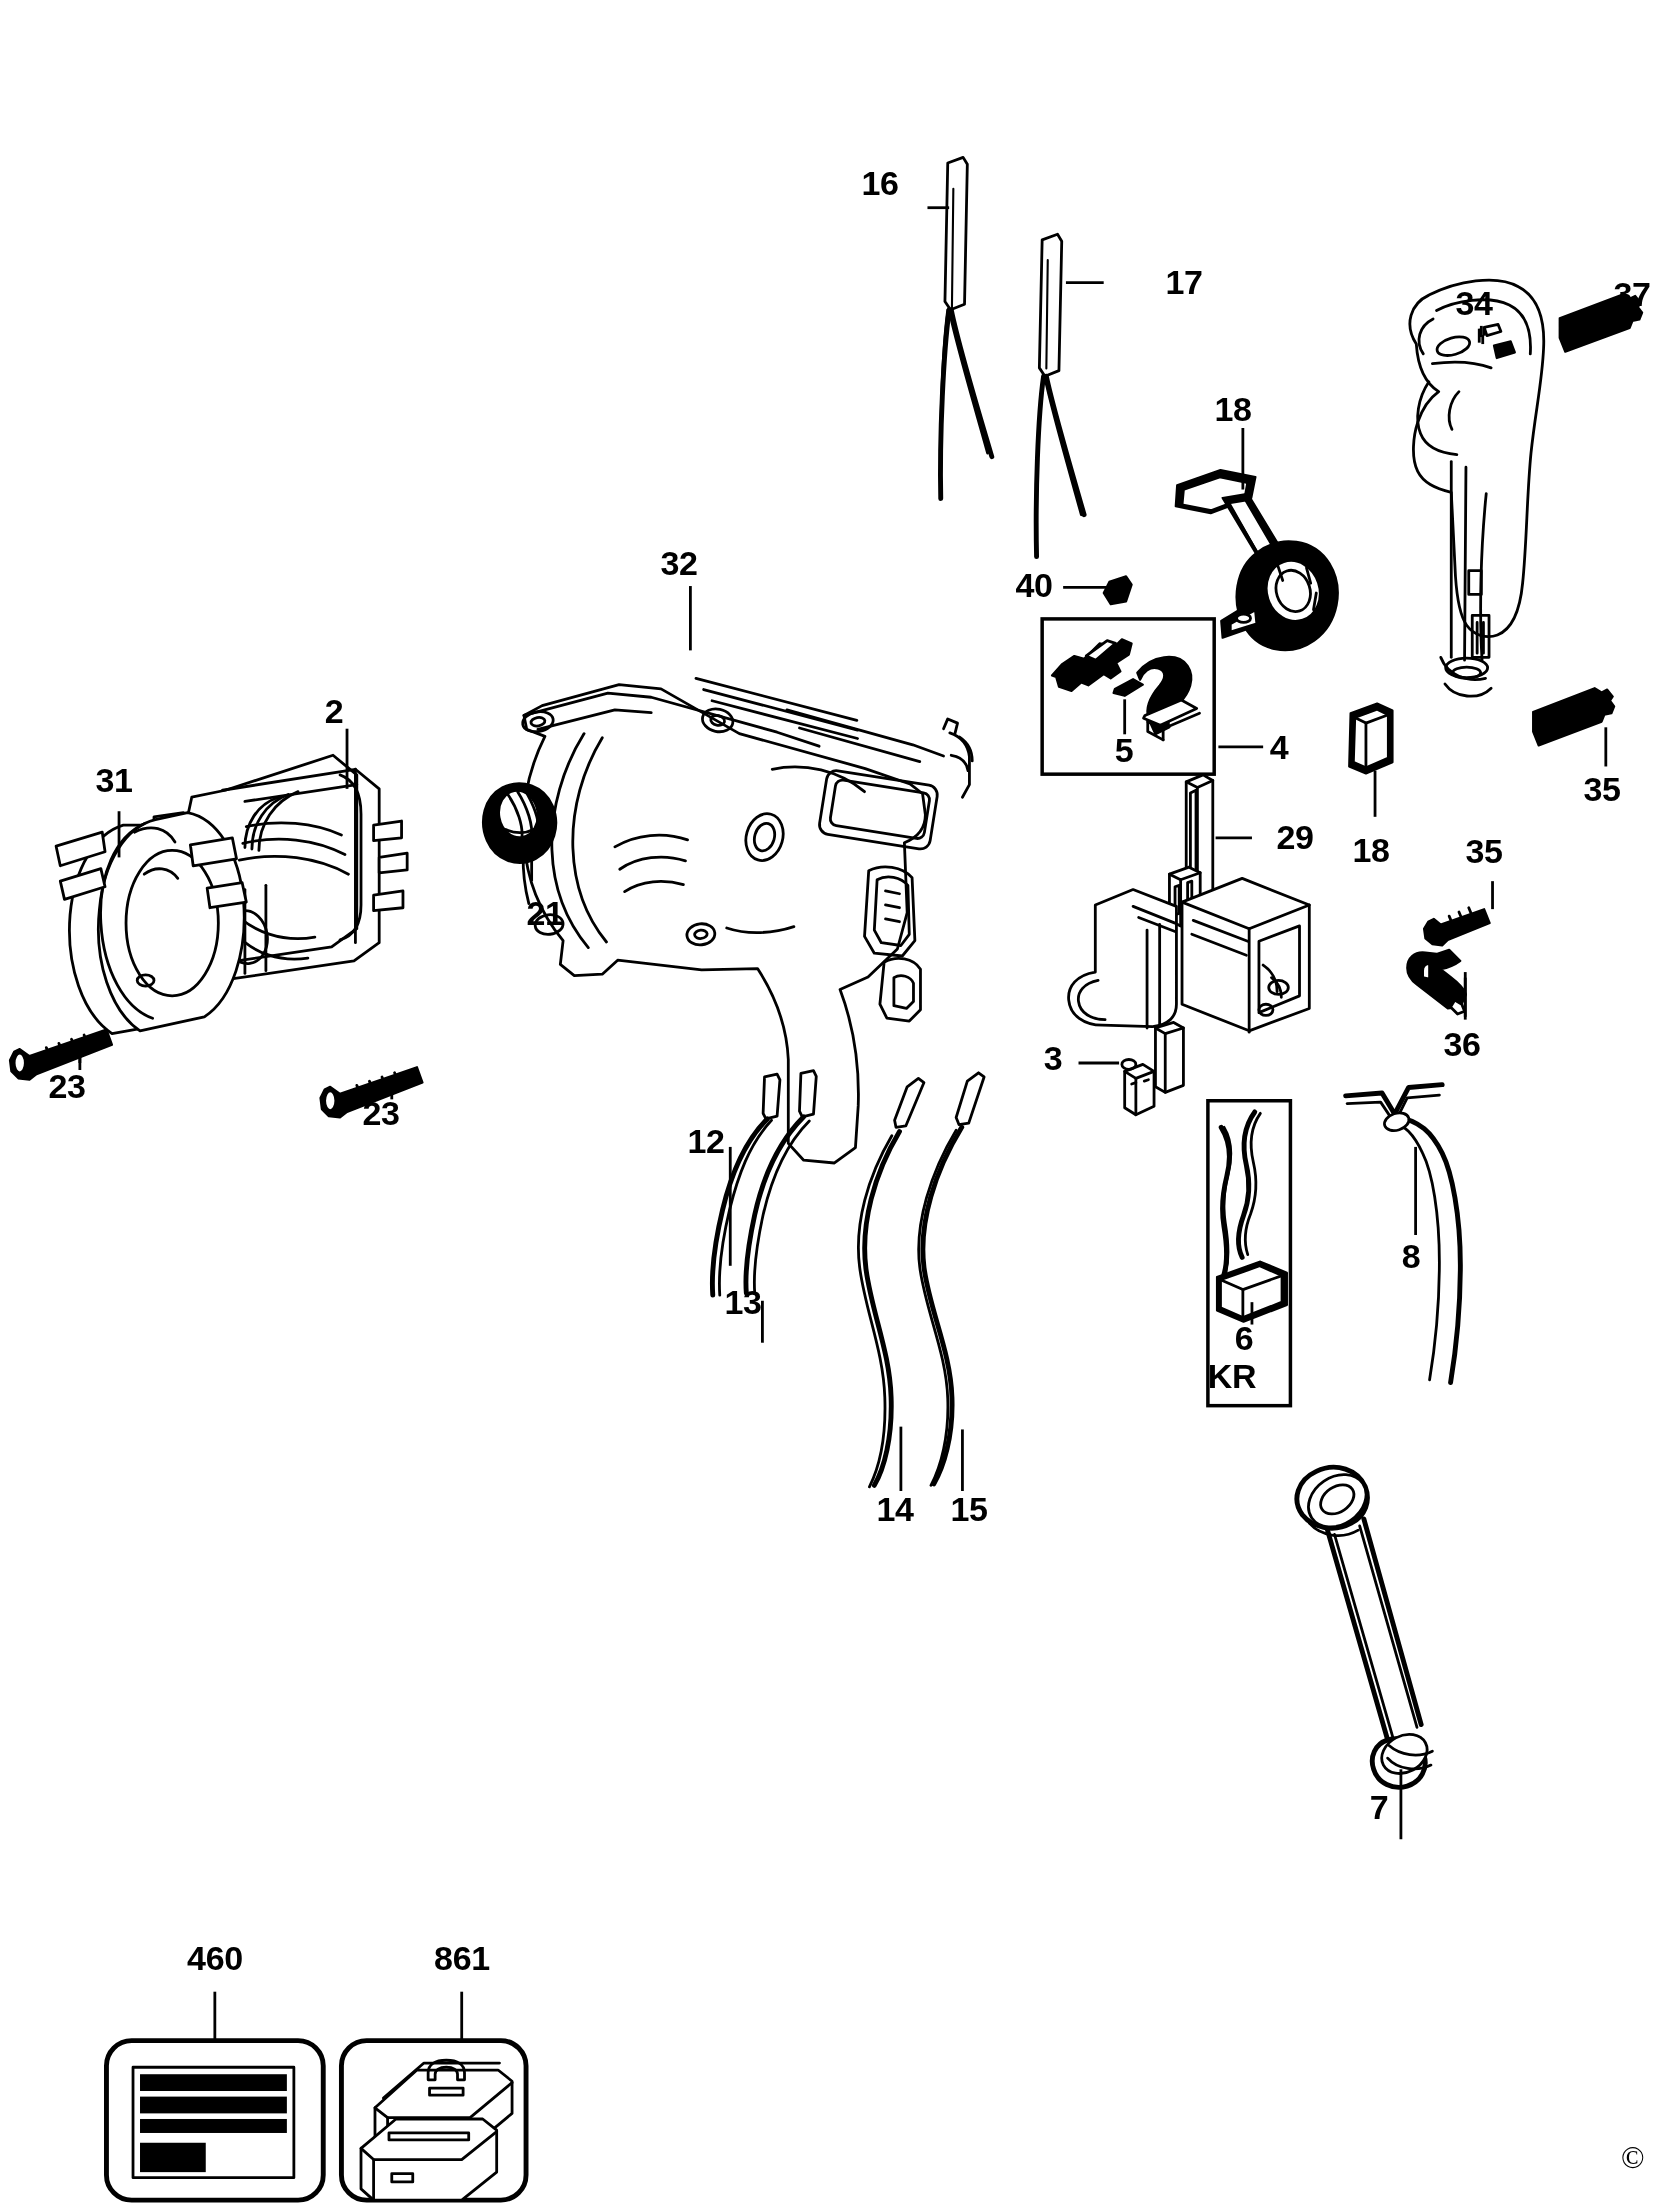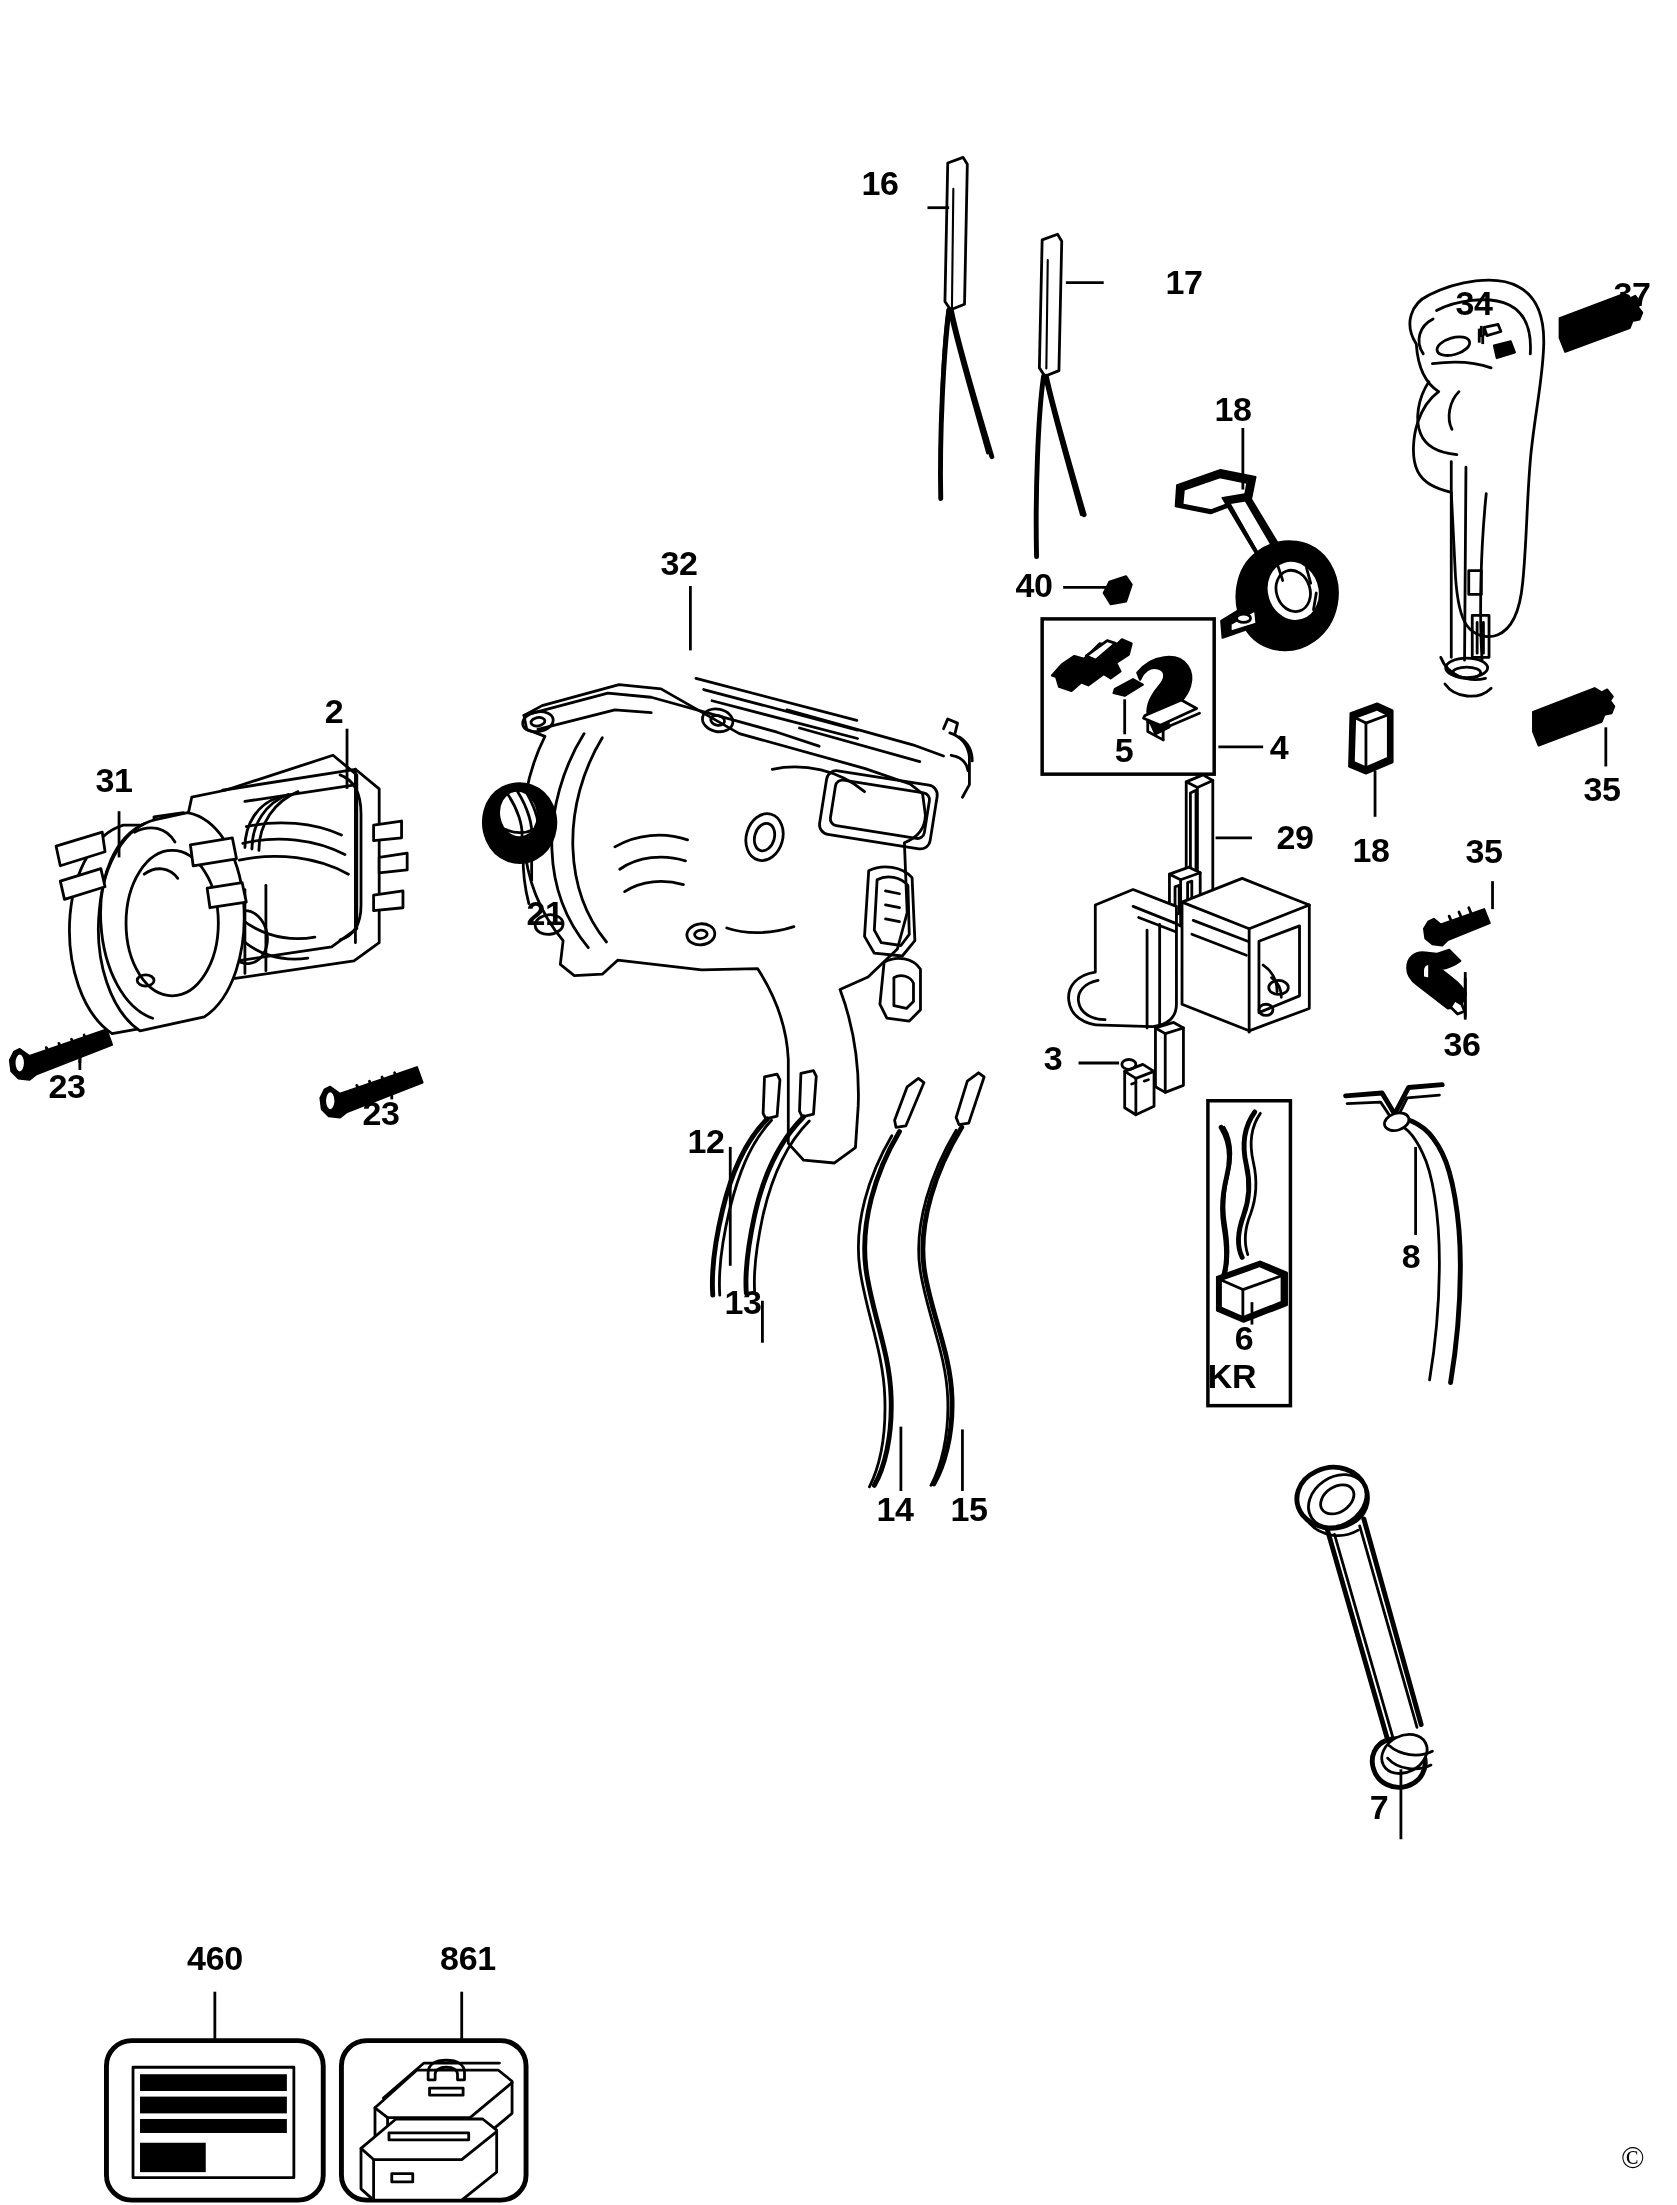--- a/index.html
+++ b/index.html
@@ -537,18 +537,18 @@
   <div class="lbl big" style="left:1462px;top:1044px;transform:translate(-50%,-50%);">36</div>
   <div class="lbl big" style="left:706px;top:1141px;transform:translate(-50%,-50%);">12</div>
   <div class="lbl big" style="left:743px;top:1302px;transform:translate(-50%,-50%);">13</div>
   <div class="lbl big" style="left:895px;top:1509px;transform:translate(-50%,-50%);">14</div>
   <div class="lbl big" style="left:969px;top:1509px;transform:translate(-50%,-50%);">15</div>
   <div class="lbl big" style="left:1244px;top:1338px;transform:translate(-50%,-50%);">6</div>
   <div class="lbl big" style="left:1232px;top:1376px;transform:translate(-50%,-50%);">KR</div>
   <div class="lbl big" style="left:1411px;top:1256px;transform:translate(-50%,-50%);">8</div>
   <div class="lbl big" style="left:1379px;top:1807px;transform:translate(-50%,-50%);">7</div>
   <div class="lbl big" style="left:215px;top:1958px;transform:translate(-50%,-50%);">460</div>
-  <div class="lbl big" style="left:462px;top:1958px;transform:translate(-50%,-50%);margin-left:6px;">861</div>
+  <div class="lbl big" style="left:462px;top:1958px;transform:translate(-50%,-50%);">861</div>
 
   <div class="copy" style="left:1621px;top:2142px;">©</div>
 
 </div>
 
 
 </body></html>

